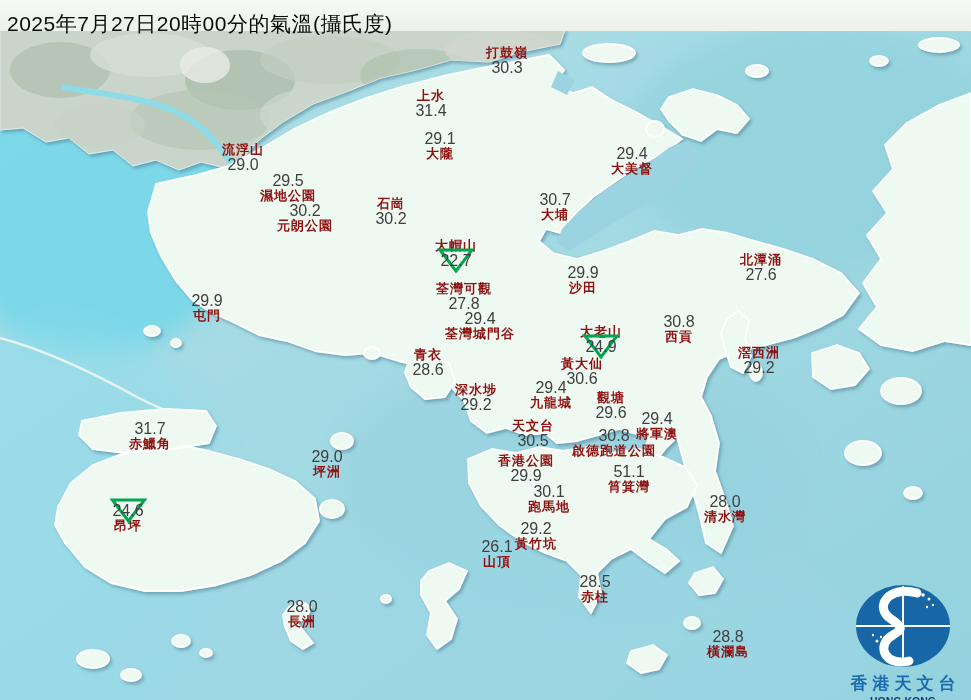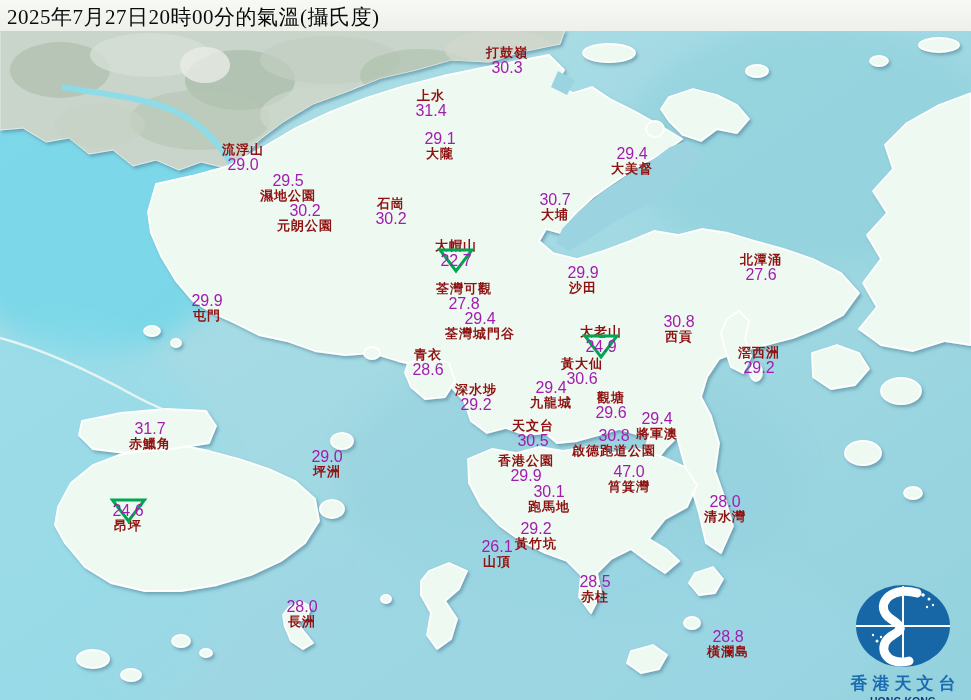--- a/index.html
+++ b/index.html
@@ -1,28 +1,28 @@
 <!DOCTYPE html>
 <html><head>
 <meta charset="utf-8">
 <style>
   html,body{margin:0;padding:0;background:#dde5e8;}
   #screen{position:relative;width:971px;height:700px;overflow:hidden;
           font-family:"DejaVu Sans",sans-serif;}
   #map{position:absolute;left:0;top:0;}
   #title-bar{position:absolute;left:0;top:0;width:971px;height:31px;
              background:linear-gradient(#f7f9f5,#edf1ea);z-index:4;}
-  #title-bar .t{display:block;padding:3px 0 0 7px;font-family:Liberation Serif, serif;
+  #title-bar .t{display:block;padding:10px 0 0 7px;font-family:Liberation Sans, sans-serif;
                 font-size:21px;color:#0b0b0b;letter-spacing:.5px;white-space:nowrap;}
   #stations{position:absolute;left:0;top:0;width:971px;height:700px;z-index:5;pointer-events:none;}
   .station{position:absolute;transform:translateX(-50%);text-align:center;white-space:nowrap;}
   .sname{font-size:13px;line-height:15px;color:#8e1212;letter-spacing:1px;font-weight:600;
          font-family:"DejaVu Sans",sans-serif;}
   .sval{position:relative;font-family:"Liberation Sans","DejaVu Sans",sans-serif;
-        font-size:16px;line-height:15px;color:#a21caf;font-weight:500;}
+        font-size:16px;line-height:15px;color:#404040;font-weight:500;}
   .vtext{position:relative;z-index:2;}
   .tri{position:absolute;left:50%;top:-6px;transform:translateX(-50%);z-index:1;}
   .tri svg{display:block;}
   #logo{position:absolute;left:832px;top:581px;width:142px;text-align:center;z-index:6;}
   #logo-cn{margin-top:1px;font-size:17px;font-weight:700;color:#1c6bb0;
            letter-spacing:5px;padding-left:5px;font-family:"DejaVu Sans",sans-serif;}
   #logo-en{font-size:10.5px;font-weight:700;color:#123a75;letter-spacing:0;
            font-family:"Liberation Sans",sans-serif;}
 </style>
 </head>
@@ -252,21 +252,21 @@
       </div>
       <div class="station" style="left: 614px; top: 428px;">
         <div class="sval"><span class="vtext">30.8</span></div>
         <div class="sname">啟德跑道公園</div>
       </div>
       <div class="station" style="left: 526px; top: 453px;">
         <div class="sname">香港公園</div>
         <div class="sval"><span class="vtext">29.9</span></div>
       </div>
       <div class="station" style="left: 629px; top: 464px;">
-        <div class="sval"><span class="vtext">47.0</span></div>
+        <div class="sval"><span class="vtext">51.1</span></div>
         <div class="sname">筲箕灣</div>
       </div>
       <div class="station" style="left: 549px; top: 484px;">
         <div class="sval"><span class="vtext">30.1</span></div>
         <div class="sname">跑馬地</div>
       </div>
       <div class="station" style="left: 497px; top: 496px; margin-top: 43px;">
         <div class="sval"><span class="vtext">26.1</span></div>
         <div class="sname">山頂</div>
       </div>

